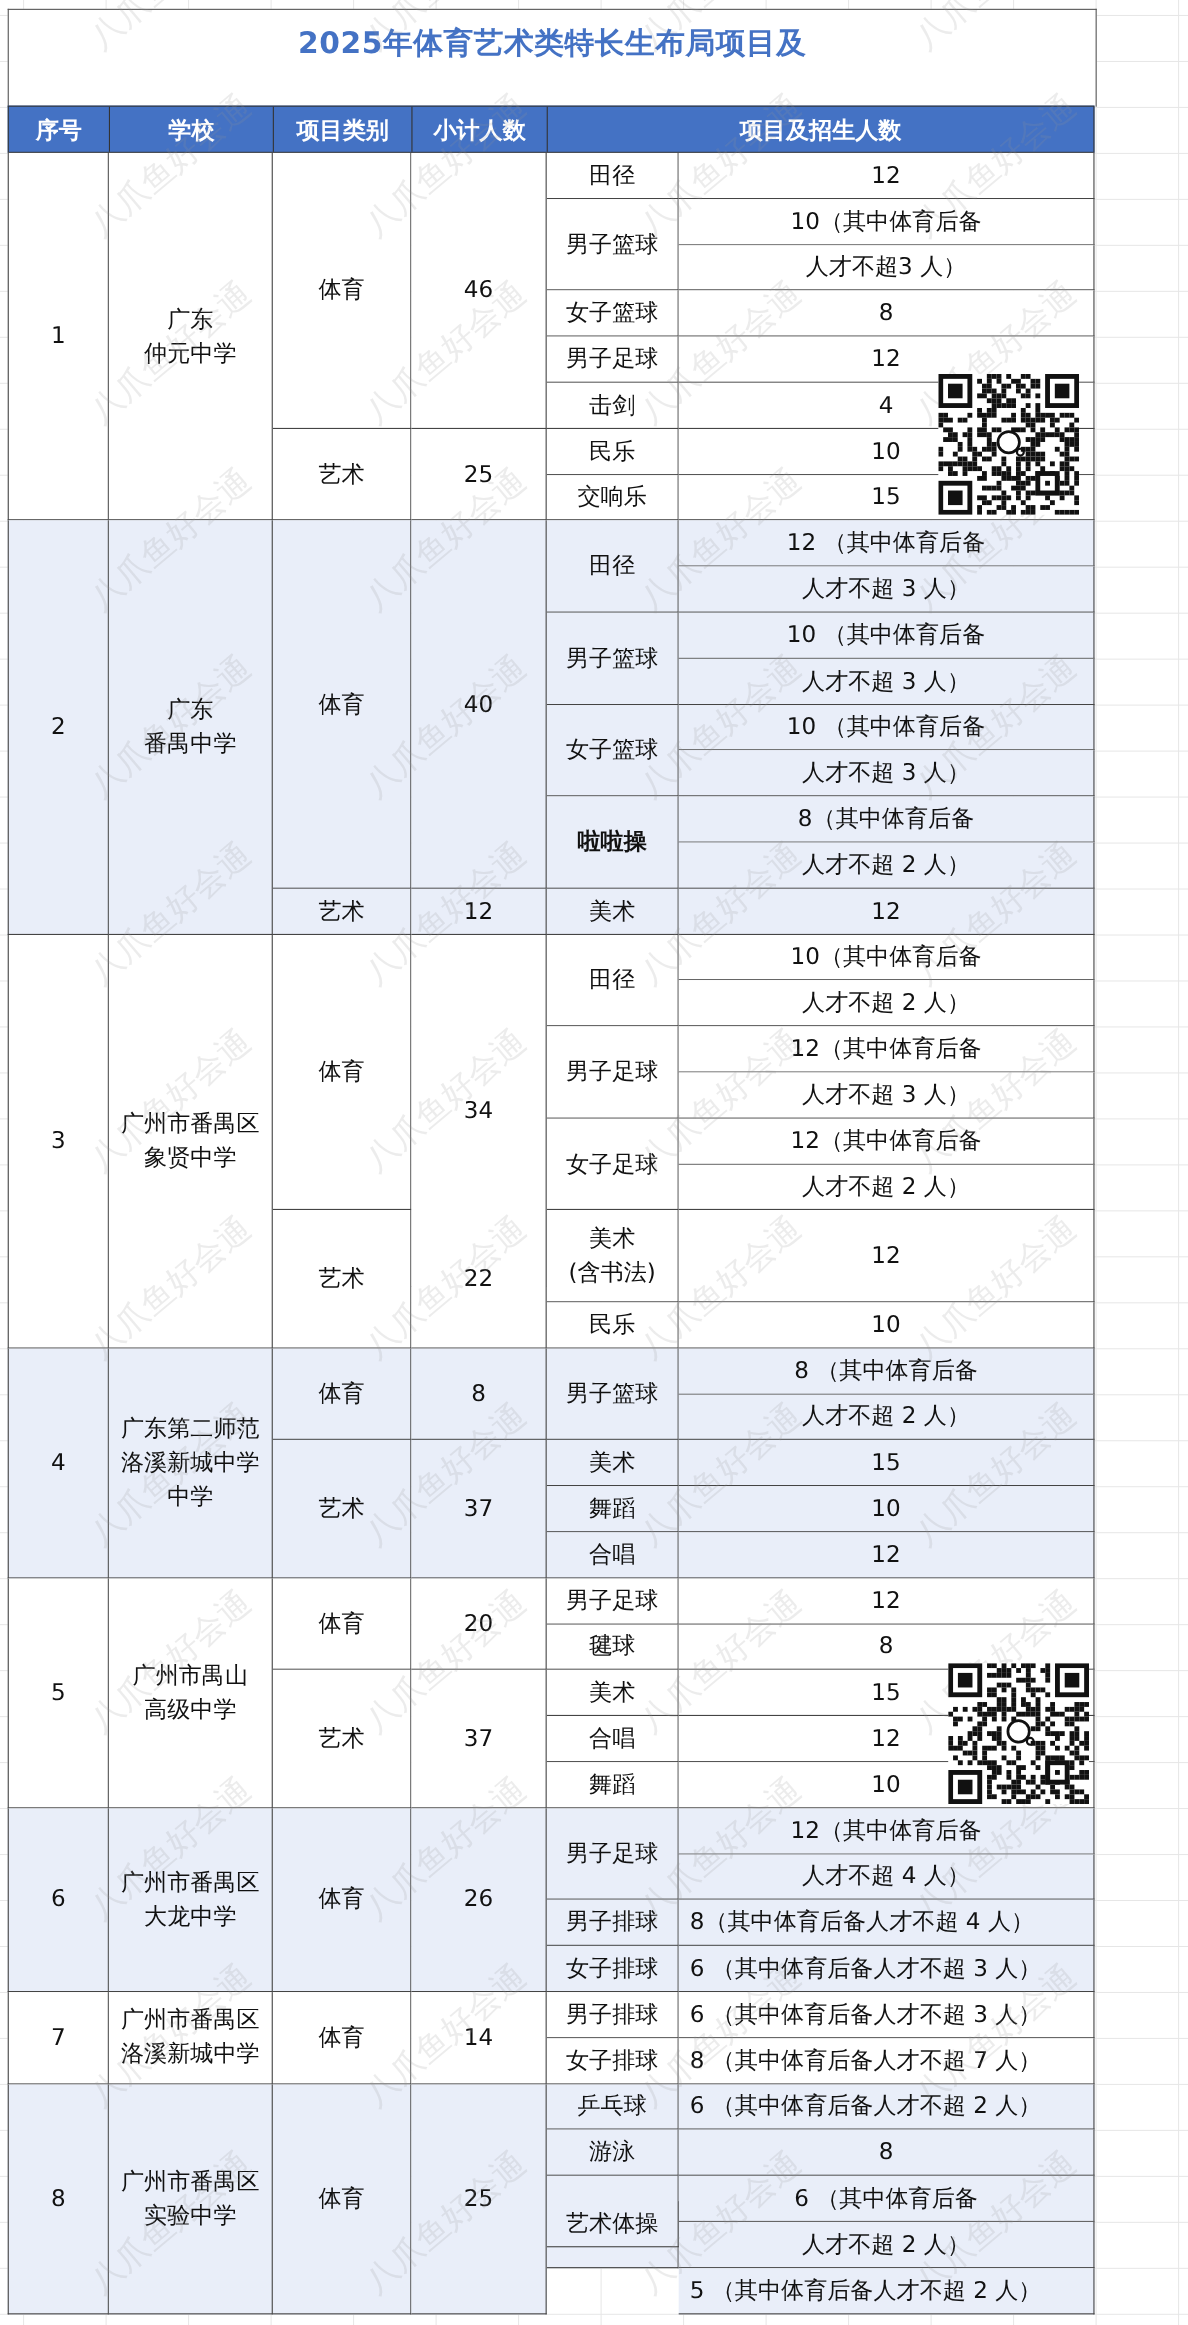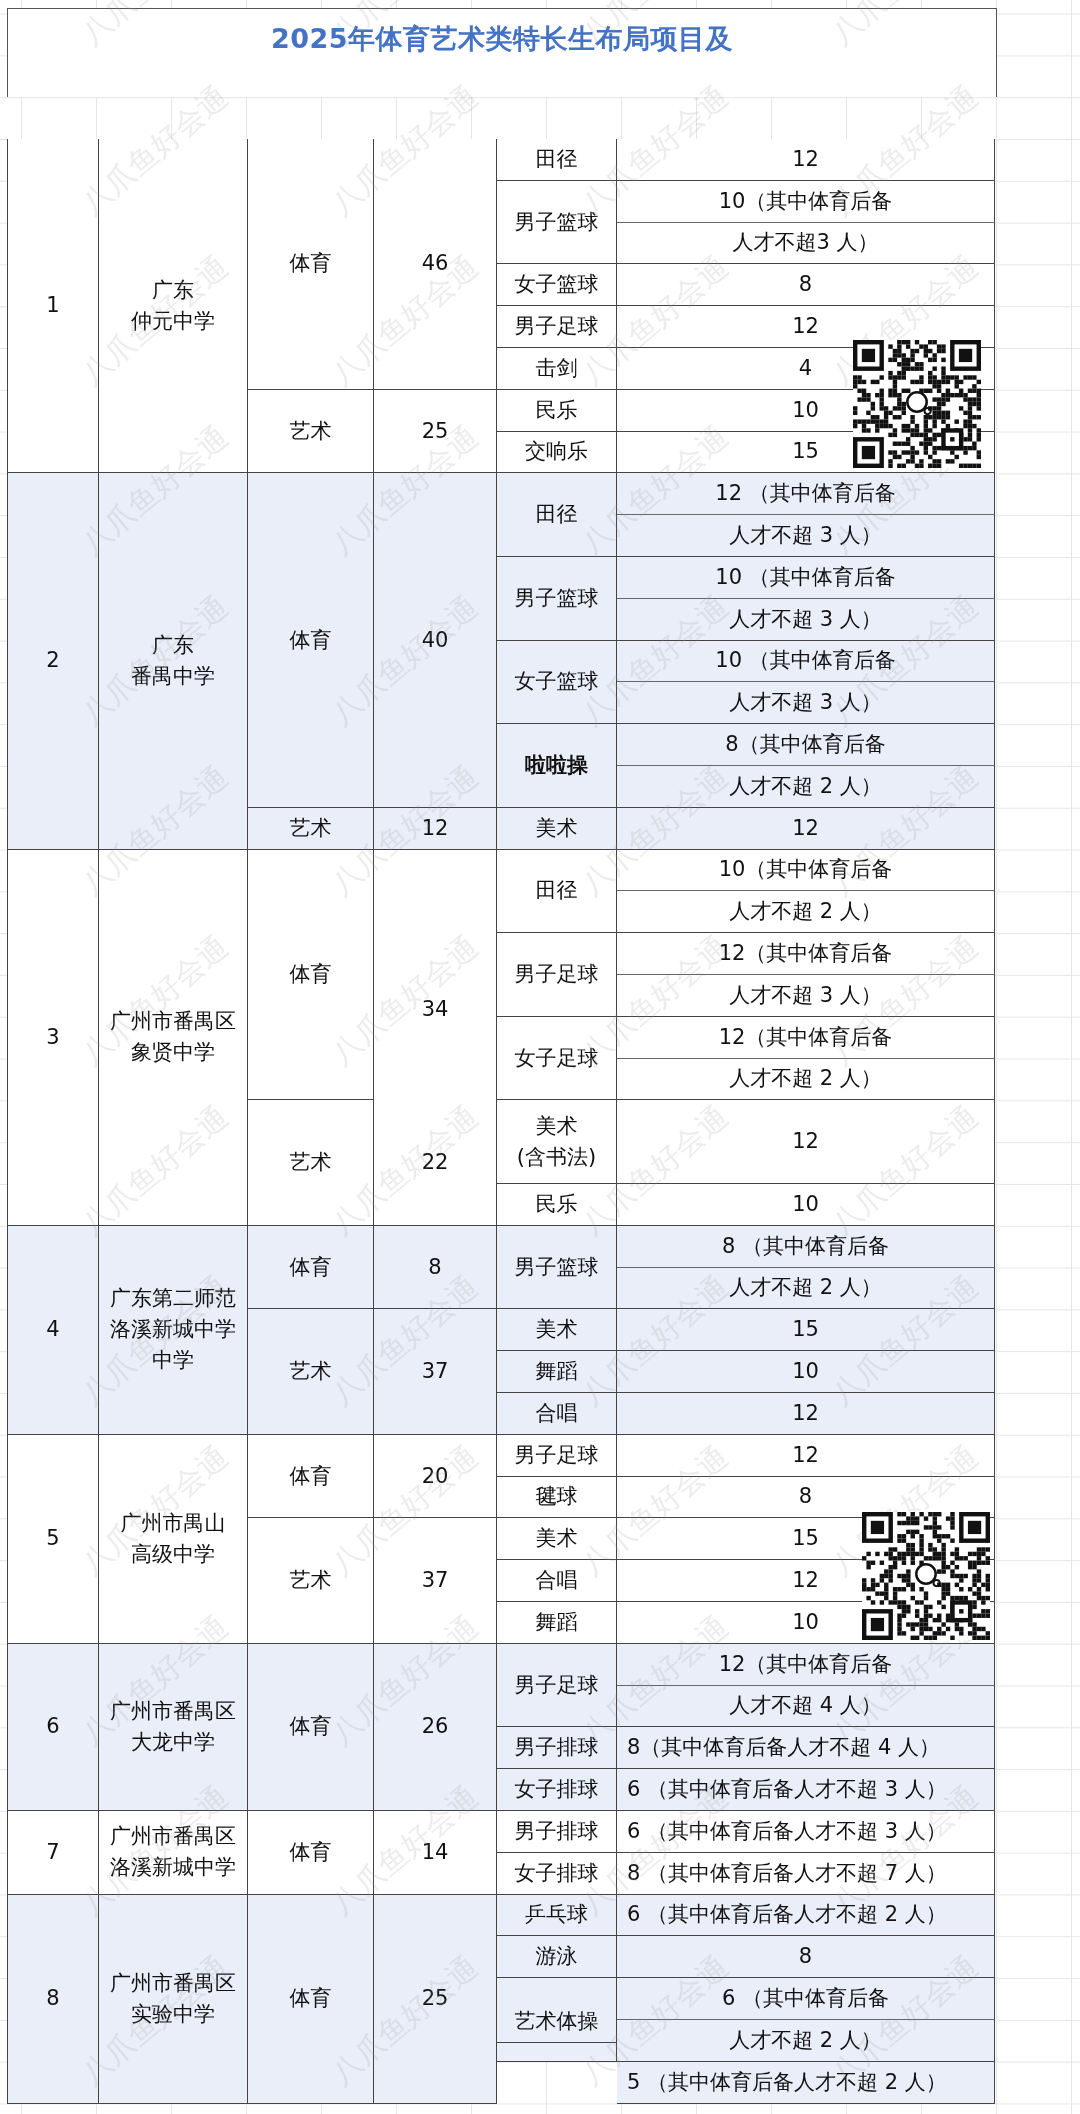--- a/index.html
+++ b/index.html
@@ -101,20 +101,27 @@
     <div class="wm" style="left: 65px; top: 2000px;">八爪鱼好会通</div>
     <div class="wm" style="left: 315px; top: 2000px;">八爪鱼好会通</div>
     <div class="wm" style="left: 565px; top: 2000px;">八爪鱼好会通</div>
     <div class="wm" style="left: 815px; top: 2000px;">八爪鱼好会通</div>
     <div class="wm" style="left: 1065px; top: 2000px;">八爪鱼好会通</div>
   </div>
 
 <div class="table">
   <div class="title-box">
     <div class="title-line" style="top:12px">2025年体育艺术类特长生布局项目及</div>
+  </div>
+  <div class="header">
+    <div class="hcell" style="left:0;width:92px">序号</div>
+    <div class="hcell" style="left:92px;width:149px">学校</div>
+    <div class="hcell" style="left:241px;width:126px">项目类别</div>
+    <div class="hcell" style="left:367px;width:123px">小计人数</div>
+    <div class="hcell" style="left:490px;width:496px;border-right:none">项目及招生人数</div>
   </div>
   <div class="body" id="tbody">
       <div class="cell band-0" style="left: 490px; top: 0px; width: 120px; height: 41.8px;">田径</div>
       <div class="cell band-0" style="left: 610px; top: 0px; width: 378px; height: 41.8px;">12</div>
       <div class="cell band-0" style="left: 490px; top: 41.8px; width: 120px; height: 83.6px;">男子篮球</div>
       <div class="cell band-0 sub" style="left: 610px; top: 41.8px; width: 378px; height: 41.8px;">10（其中体育后备</div>
       <div class="cell band-0" style="left: 610px; top: 83.6px; width: 378px; height: 41.8px;">人才不超3 人）</div>
       <div class="cell band-0" style="left: 490px; top: 125.4px; width: 120px; height: 41.8px;">女子篮球</div>
       <div class="cell band-0" style="left: 610px; top: 125.4px; width: 378px; height: 41.8px;">8</div>
       <div class="cell band-0" style="left: 490px; top: 167.2px; width: 120px; height: 41.8px;">男子足球</div>

